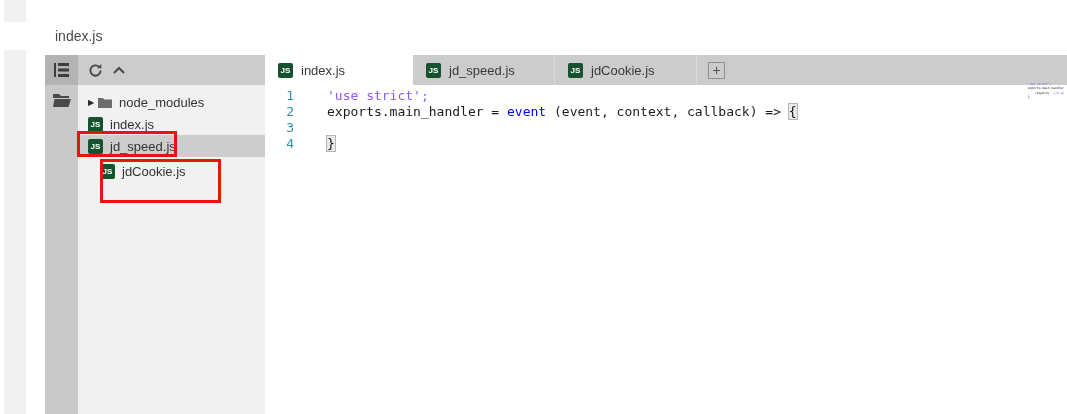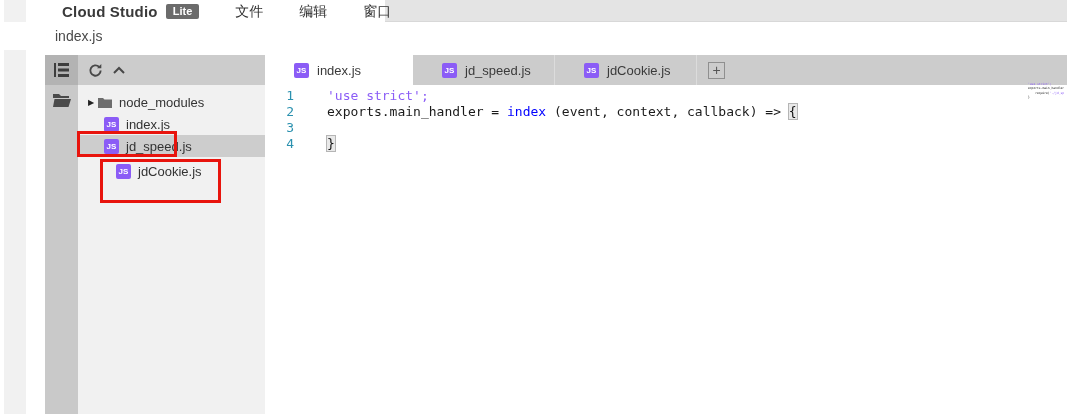--- a/index.html
+++ b/index.html
@@ -29,21 +29,21 @@
 
   
   .sidebar { position:absolute; left:78px; top:55px; width:187px; height:359px; background:#f1f1f1; }
   .sidebar-header { height:30px; background:#cccccc; display:flex; align-items:center; padding-left:10px; }
   .sb-icon { margin-right:10px; display:flex; align-items:center; }
   .tree { position:relative; padding-top:6px; }
   .tree-row { position:relative; height:22px; display:flex; align-items:center; font-size:13px; color:#333; padding-left:10px; }
   .tree-row.selected { background:#cdcdcd; }
   .tree-row.extra-indent { margin-top:3px; padding-left:22px; }
   .twisty { font-size:8px; color:#222; width:10px; display:inline-block; }
-  .js-badge { display:inline-flex; align-items:center; justify-content:center; width:15px; height:15px; background:#8b5cf6; color:#fff; border-radius:2px; font-size:8px; font-weight:bold; margin-right:7px; flex:0 0 auto;margin-left:16px; }
+  .js-badge { display:inline-flex; align-items:center; justify-content:center; width:15px; height:15px; background:#14532d; color:#fff; border-radius:2px; font-size:8px; font-weight:bold; margin-right:7px; flex:0 0 auto; }
   .tree-folder-icon { margin-right:7px; display:flex; }
 
   
   .tabbar { position:absolute; left:265px; top:55px; right:0; height:30px; background:#cccccc; display:flex; align-items:stretch; }
   .tab { display:flex; align-items:center; padding-left:13px; font-size:13px; color:#3a3a3a; border-right:1px solid #dcdcdc; }
   .tab .js-badge { margin-right:8px; }
   .tab.active { background:#fff; border-right:none; }
   .tab-w0 { width:148px; } .tab-w1 { width:142px; } .tab-w2 { width:142px; }
   .add-tab { margin-left:11px; align-self:center; width:17px; height:17px; border:1px solid #8f8f8f; color:#555; font-size:14px; line-height:14px; text-align:center; }
 
@@ -69,28 +69,20 @@
 
   svg { display:block; }
 </style>
 </head>
 <body>
 
 <div class="screen">
 
   <div class="left-strip"></div>
 
-  <div class="menubar">
-    <div class="menubar-gray"></div>
-    <div class="menubar-content">
-      <span class="logo">Cloud Studio</span>
-      <span class="lite-badge">Lite</span>
-      <span id="menu-items"><span class="menu-item">文件</span><span class="menu-item">编辑</span><span class="menu-item">窗口</span></span>
-    </div>
-  </div>
 
   <div class="breadcrumb-row">
     <span class="breadcrumb">index.js</span>
   </div>
 
   <div class="activitybar">
     <div class="activity-btn selected">
       <span>
         <svg width="16" height="14" viewBox="0 0 16 14">
           <rect x="0" y="0" width="2" height="14" fill="#3d3d3d"></rect>
@@ -160,21 +152,21 @@
       </div>
       <div class="tab tab-w2">
         <span class="js-badge">JS</span>
         <span class="tab-label">jdCookie.js</span>
       </div>
       <div class="add-tab">+</div>
     </div>
 
   <div class="editor" id="editor">
       <div class="code-line"><span class="ln">1</span><span class="code"><span class="tok-string">'use strict';</span></span></div>
-      <div class="code-line"><span class="ln">2</span><span class="code"><span class="tok-plain">exports.main_handler = </span><span class="tok-keyword">index</span><span class="tok-plain"> (event, context, callback) =&gt; </span><span class="tok-brace">{</span></span></div>
+      <div class="code-line"><span class="ln">2</span><span class="code"><span class="tok-plain">exports.main_handler = </span><span class="tok-keyword">event</span><span class="tok-plain"> (event, context, callback) =&gt; </span><span class="tok-brace">{</span></span></div>
       <div class="code-line"><span class="ln">3</span></div>
       <div class="code-line"><span class="ln">4</span><span class="code"><span class="tok-brace">}</span></span></div>
     </div>
 
   <div class="minimap" id="minimap">
       <div class="mm-line"><span><span class="tok-string">'use strict';</span></span></div>
       <div class="mm-line"><span><span class="tok-plain">exports.main_handler = </span></span></div>
       <div class="mm-line"><span><span class="tok-plain">    require(</span><span class="tok-string">'./jd_speed.js'</span></span></div>
       <div class="mm-line"><span><span class="tok-brace">}</span></span></div>
     </div>

